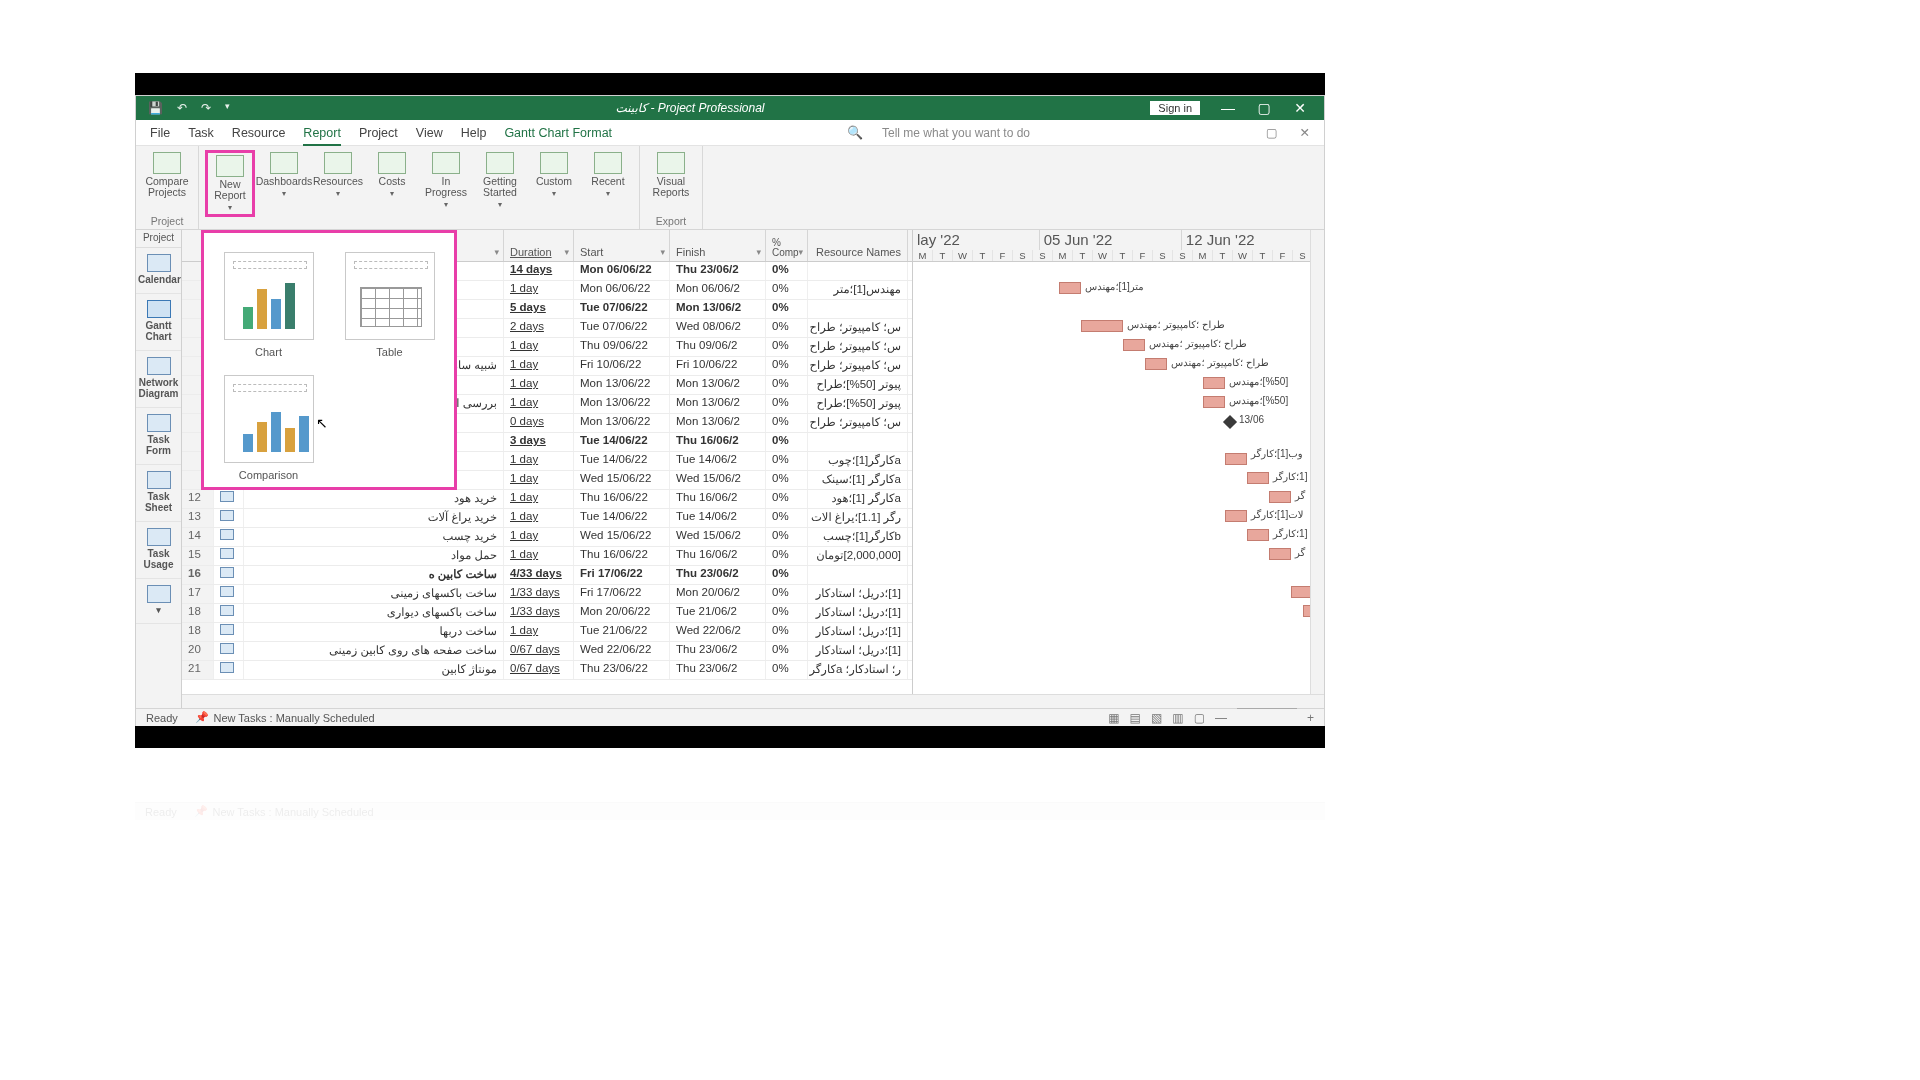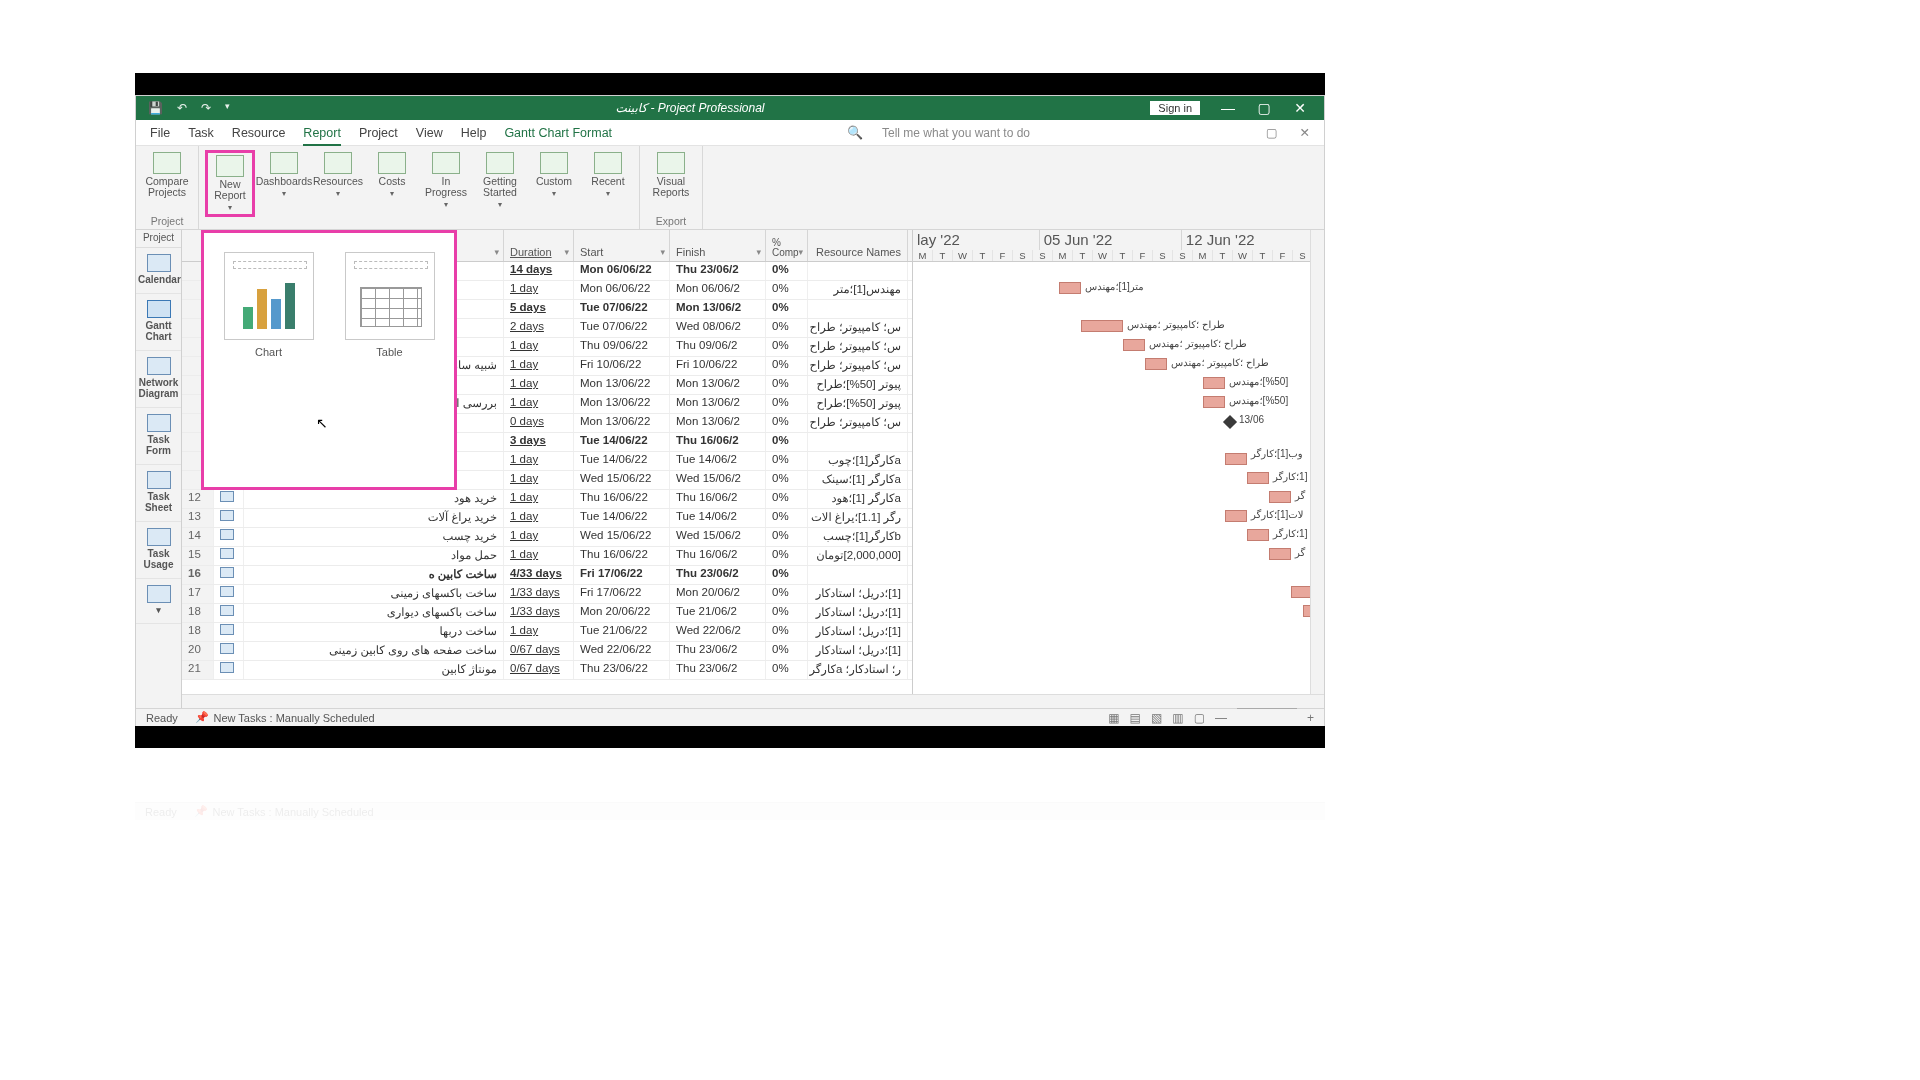--- a/index.html
+++ b/index.html
@@ -596,20 +596,33 @@
       </div>
       <span>Chart</span>
     </div>
     <div class="ddcell">
       <div class="ddthumb table">
             <div class="dash1"></div>
             <div class="grid"></div>
           </div>
       <span>Table</span>
     </div>
+    <div class="ddcell">
+      <div class="ddthumb comp">
+            <div class="dash1"></div>
+        <div class="bars">
+              <span style="height:18px"></span>
+              <span style="height:30px"></span>
+              <span style="height:40px"></span>
+              <span style="height:24px"></span>
+              <span style="height:36px"></span>
+            </div>
+      </div>
+      <span>Comparison</span>
+    </div>
     <div class="cursor">↖</div>
   </div>
 
   <div class="vscroll"></div>
   <div class="hscroll"></div>
   <div class="hscroll2"></div>
   <div class="statusbar">
     <span>Ready</span>
     <span style="margin-left:18px">📌</span>
     <span style="margin-left:4px">New Tasks : Manually Scheduled</span>

